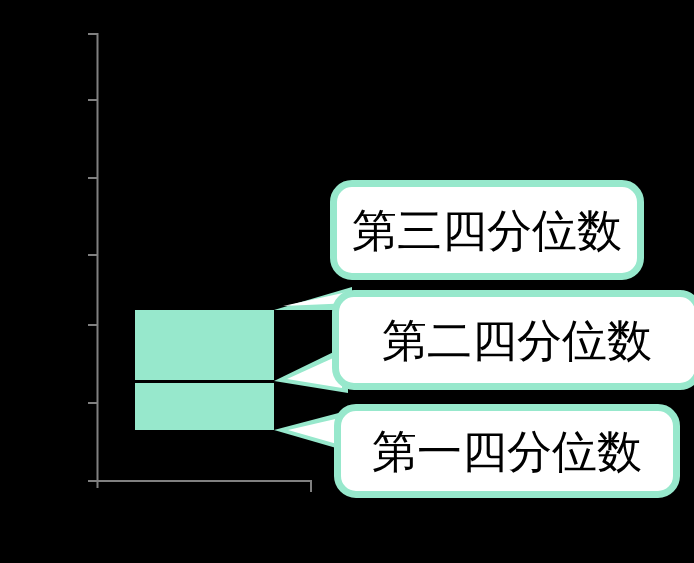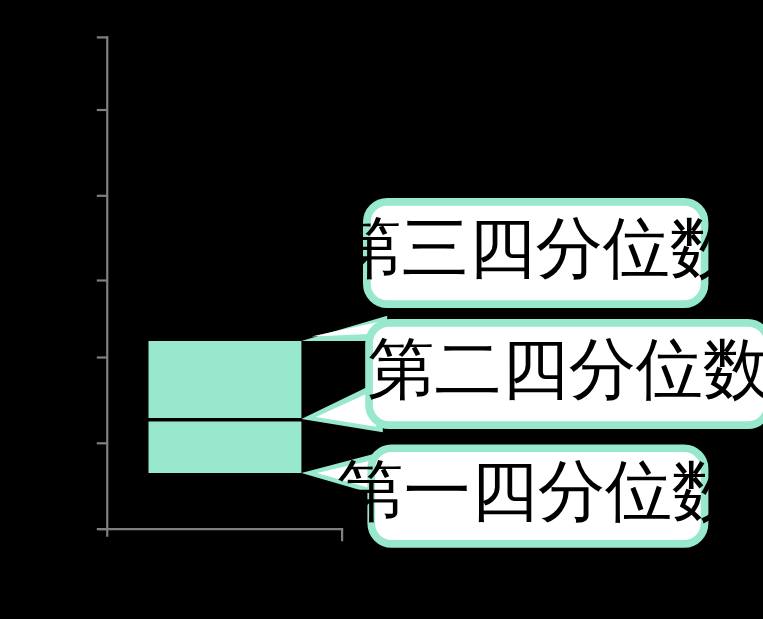--- a/index.html
+++ b/index.html
@@ -38,22 +38,22 @@
     background: #ffffff;
     border: 7px solid #97E8CC;
     border-radius: 22px;
     display: flex;
     align-items: center;
     justify-content: center;
     z-index: 5;
   }
   .callout-label {
     color: #000000;
-    font-family: Liberation Mono, monospace;
-    font-size: 61px;
+    font-family: Liberation Sans, sans-serif;
+    font-size: 45px;
     line-height: 1;
     font-weight: 400;
     letter-spacing: 0px;
     white-space: nowrap;
   }
 
   #callout-q3 {
     left: 330px;
     top: 180px;
     width: 314px;
@@ -61,21 +61,21 @@
   }
   #callout-q2 {
     left: 332px;
     top: 290px;
     width: 370px;
     height: 100px;
   }
   #callout-q1 {
     left: 334px;
     top: 404px;
-    width: 310px;
+    width: 346px;
     height: 94px;
   }
 </style>
 </head>
 <body>
 
 <div id="stage">
 
   <svg id="chart-svg" viewBox="0 0 694 563">
 

